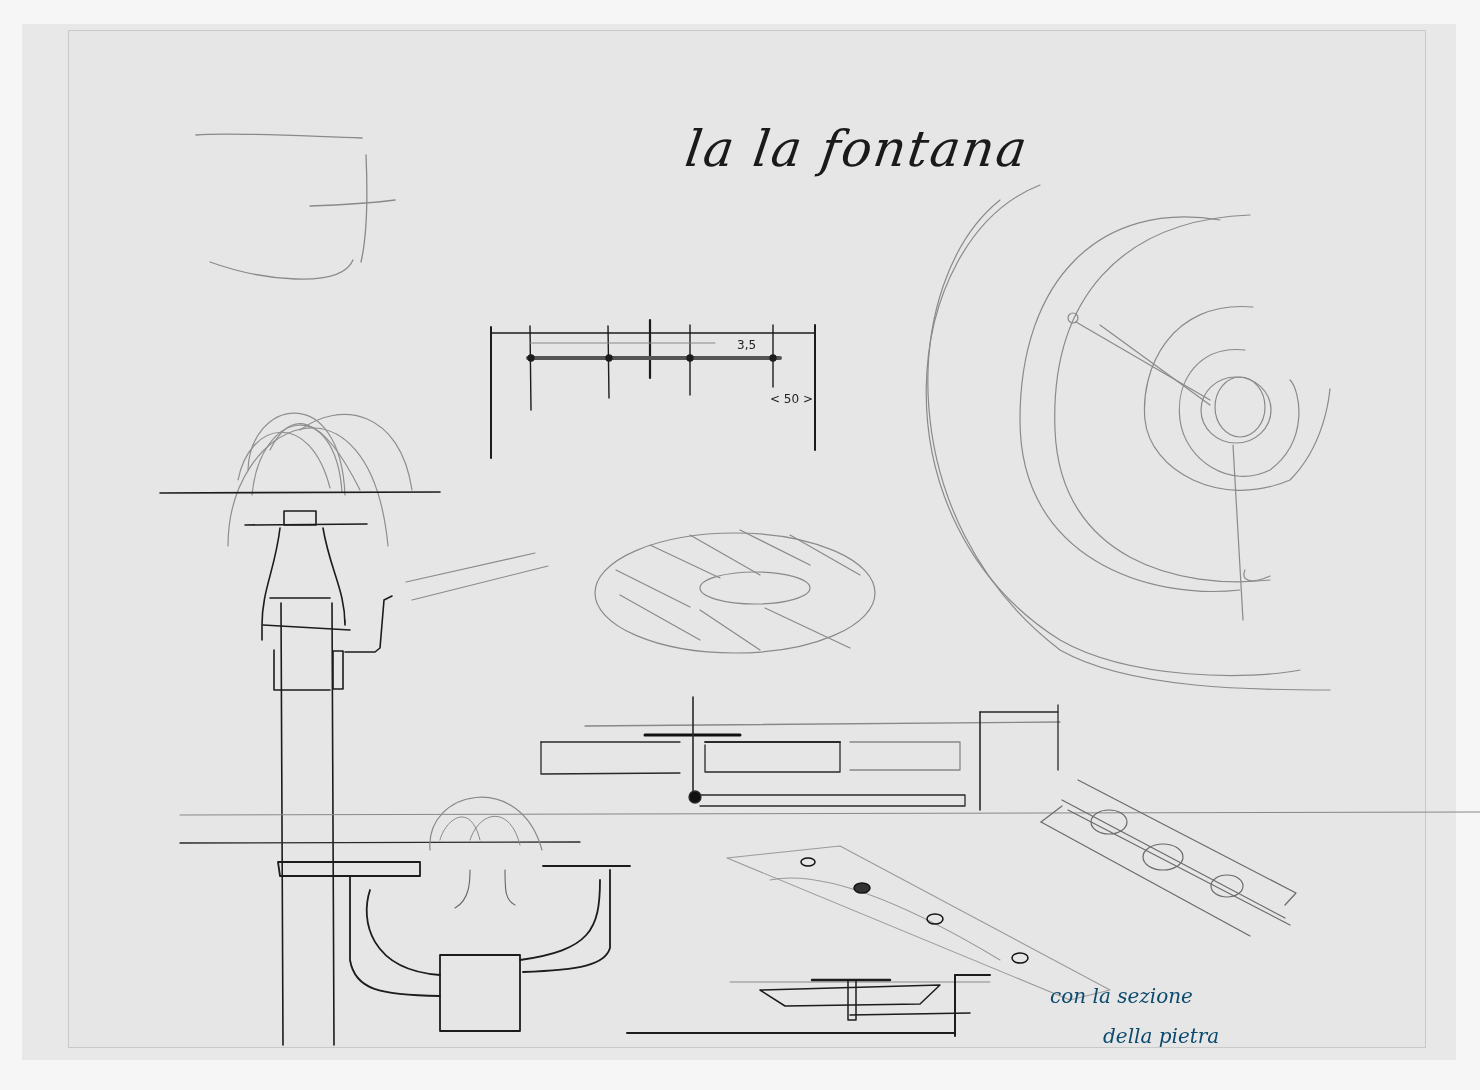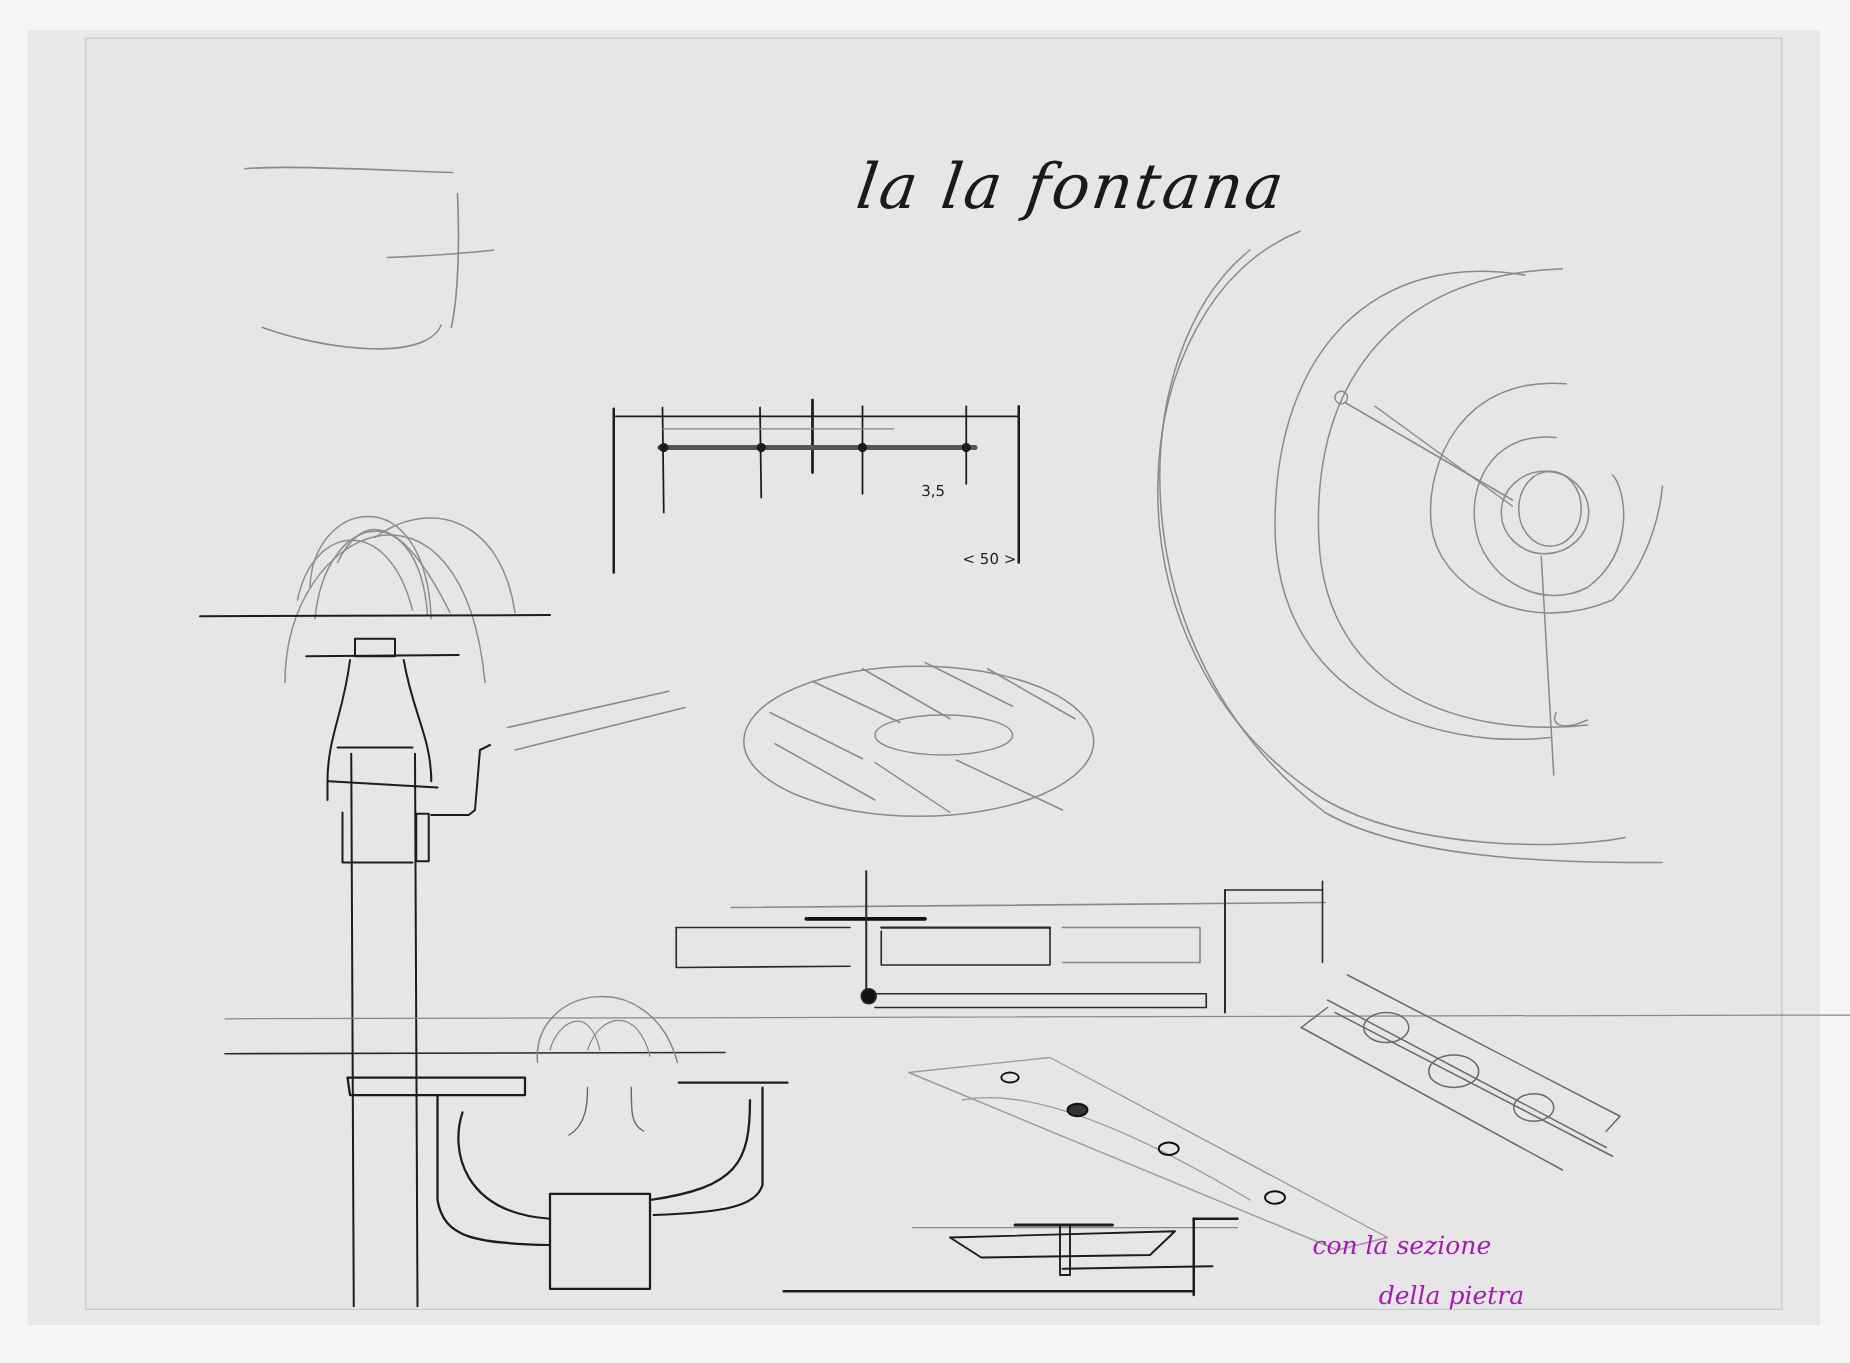--- a/index.html
+++ b/index.html
@@ -20,25 +20,25 @@
     .paper {
       position: absolute; left: 68px; top: 30px; width: 1356px; height: 1016px;
       background: #e6e6e6;
       border: 1px solid #c9c9c9;
     }
     svg.sketch { position: absolute; left: 0; top: 0; }
     .hand {
       position: absolute;
       font-family: "DejaVu Serif", serif;
       font-style: italic;
-      color: #a21caf;
+      color: #0c4a6e;
       white-space: nowrap;
     }
     .title-note { left: 686px; top: 120px; font-size: 50px; letter-spacing: 2px; transform: skewX(-8deg); color: #1a1a1a; }
-    .dim { font-family: "DejaVu Sans", sans-serif; font-style: normal; font-size: 12px; color: #222; margin-top: 48px; }
+    .dim { font-family: "DejaVu Sans", sans-serif; font-style: normal; font-size: 12px; color: #222; }
     .dim-35 { left: 737px; top: 338px; }
     .dim-50 { left: 770px; top: 392px; }
     .note-1 { left: 1050px; top: 984px; font-size: 20px; }
     .note-2 { left: 1103px; top: 1024px; font-size: 20px; }
   </style>
 </head>
 <body>
 
 <div class="photo-border"></div>
 <div class="sheet"></div>

